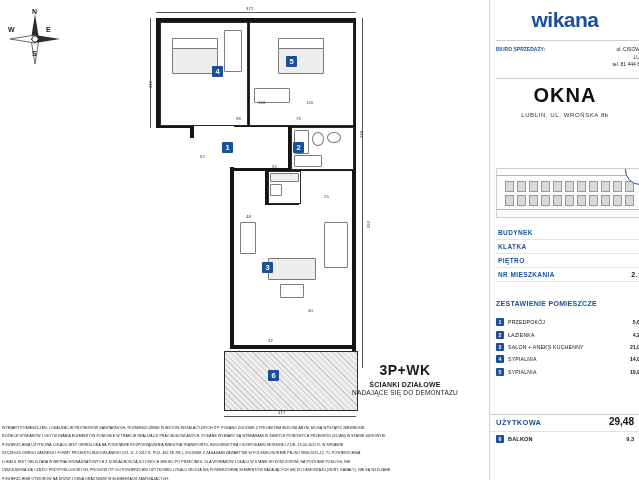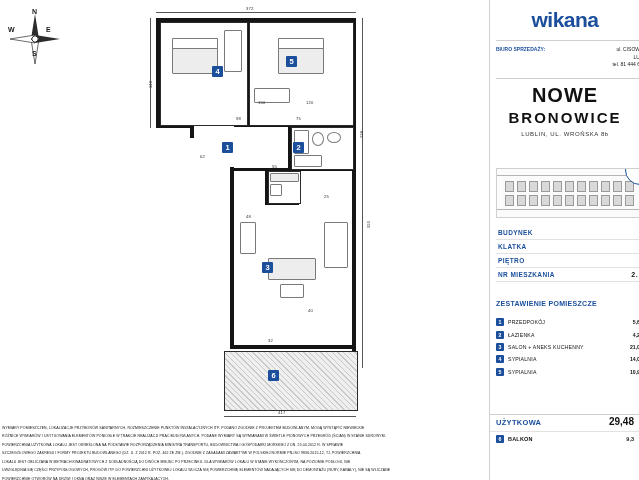--- a/index.html
+++ b/index.html
@@ -235,20 +235,25 @@
       <div class="dim" style="left:144px;top:156px;">55</div>
       <div class="dim" style="left:118px;top:206px;">48</div>
       <div class="dim" style="left:180px;top:300px;">40</div>
       <div class="dim" style="left:140px;top:330px;">32</div>
       <div class="dim" style="left:196px;top:186px;">25</div>
 
       <div class="thin" style="left:96px;top:408px;width:132px;height:0.5px;"></div>
       <div class="dim" style="left:150px;top:402px;">417</div>
     </div>
 
+    <div class="plan-title">
+      <div class="big">3P+WK</div>
+      <div class="s1">ŚCIANKI DZIAŁOWE</div>
+      <div class="s2">NADAJĄCE SIĘ DO DEMONTAŻU</div>
+    </div>
 
     <div class="legal">
       <p>WYMIARY POMIESZCZEŃ, LOKALIZACJE PRZYBORÓW SANITARNYCH, ROZMIESZCZENIE PUNKTÓW INSTALACYJNYCH ITP. PODANO ZGODNIE Z PROJEKTEM BUDOWLANYM. MOGĄ WYSTĄPIĆ NIEWIELKIE</p>
       <p>RÓŻNICE WYMIARÓW I USYTUOWANIA ELEMENTÓW PONIOSŁE W TRAKCIE REALIZACJI PRAC BUDOWLANYCH. PODANE WYMIARY SĄ WYMIARAMI W ŚWIETLE PIONOWYCH PRZEGRÓD (ŚCIAN) W STANIE SUROWYM.</p>
       <p>POWIERZCHNIA UŻYTKOWA LOKALU JEST OKREŚLONA NA PODSTAWIE ROZPORZĄDZENIA MINISTRA TRANSPORTU, BUDOWNICTWA I GOSPODARKI MORSKIEJ Z DN. 25.04.2012 R. W SPRAWIE</p>
       <p>SZCZEGÓŁOWEGO ZAKRESU I FORMY PROJEKTU BUDOWLANEGO (DZ. U. Z 2012 R. POZ. 462 ZE ZM.). ZGODNIE Z ZASADAMI ZAWARTYMI W POLSKIEJ NORMIE PN-ISO 9836:2015-12, TJ. POWIERZCHNIA</p>
       <p>LOKALU JEST OBLICZANA W METRACH KWADRATOWYCH Z DOKŁADNOŚCIĄ DO DWÓCH MIEJSC PO PRZECINKU. DLA WYMIARÓW LOKALU W STANIE WYKOŃCZONYM, NA POZIOMIE PODŁOGI, NIE</p>
       <p>UWZGLĘDNIA SIĘ CZĘŚCI PRZYPODŁOGOWYCH, PROGÓW ITP. DO POWIERZCHNI UŻYTKOWEJ LOKALU WLICZA SIĘ POWIERZCHNIĘ ELEMENTÓW NADAJĄCYCH SIĘ DO DEMONTAŻU (RURY, KANAŁY), NIE SĄ WLICZANE</p>
       <p>POWIERZCHNIE OTWORÓW NA DRZWI I OKNA ORAZ NISZE W ELEMENTACH ZAMYKAJĄCYCH.</p>
 
@@ -262,22 +267,21 @@
 
     <div class="seller">
       <div class="lab">BIURO SPRZEDAŻY:</div>
       <div>ul. CISOW</div>
       <div>LU</div>
       <div>tel. 81 444 6</div>
     </div>
     <div class="hr" style="top:78px;"></div>
 
     <div class="estate">
-      <div class="e1">NOWE</div>
-      <div class="e2">BRONOWICE</div>
+      <div class="e1">OKNA</div>
       <div class="e3">LUBLIN, UL. WROŃSKA 8b</div>
     </div>
 
     <div class="facade">
       <div class="fline" style="left:0;top:6px;width:144px;height:1px;"></div>
       <div class="fline" style="left:0;top:40px;width:144px;height:1px;"></div>
       <div class="fwin" style="left:8px;top:12px;width:7px;height:9px;"></div>
       <div class="fwin" style="left:20px;top:12px;width:7px;height:9px;"></div>
       <div class="fwin" style="left:32px;top:12px;width:7px;height:9px;"></div>
       <div class="fwin" style="left:44px;top:12px;width:7px;height:9px;"></div>

